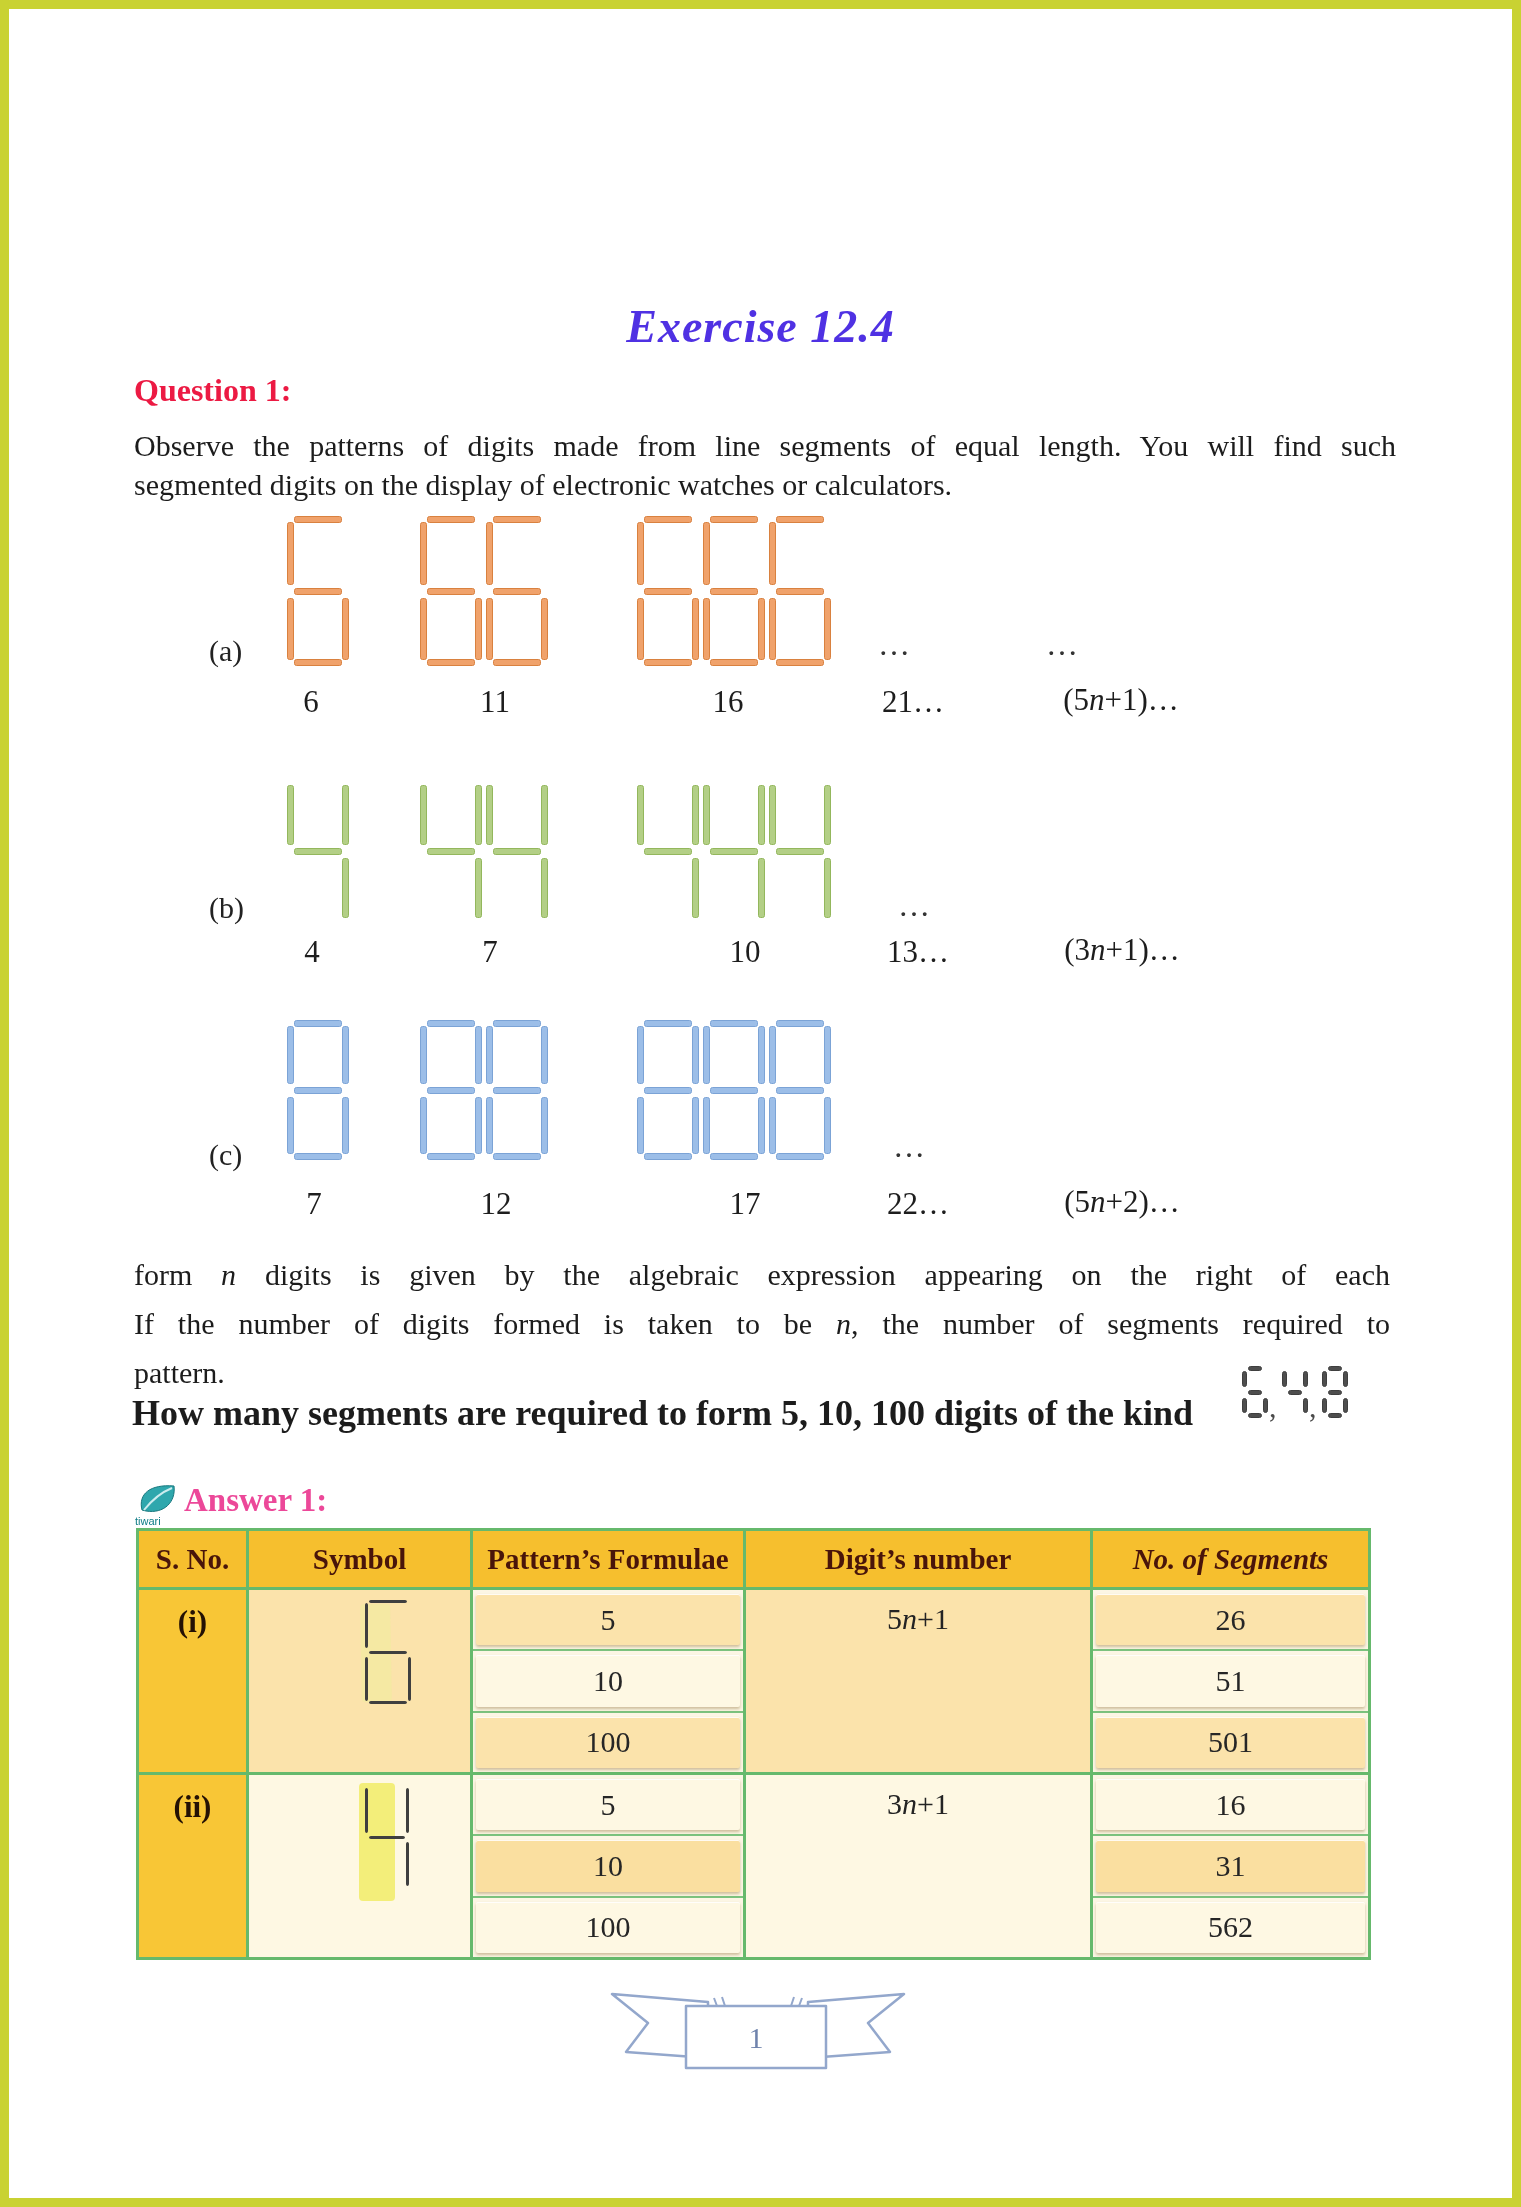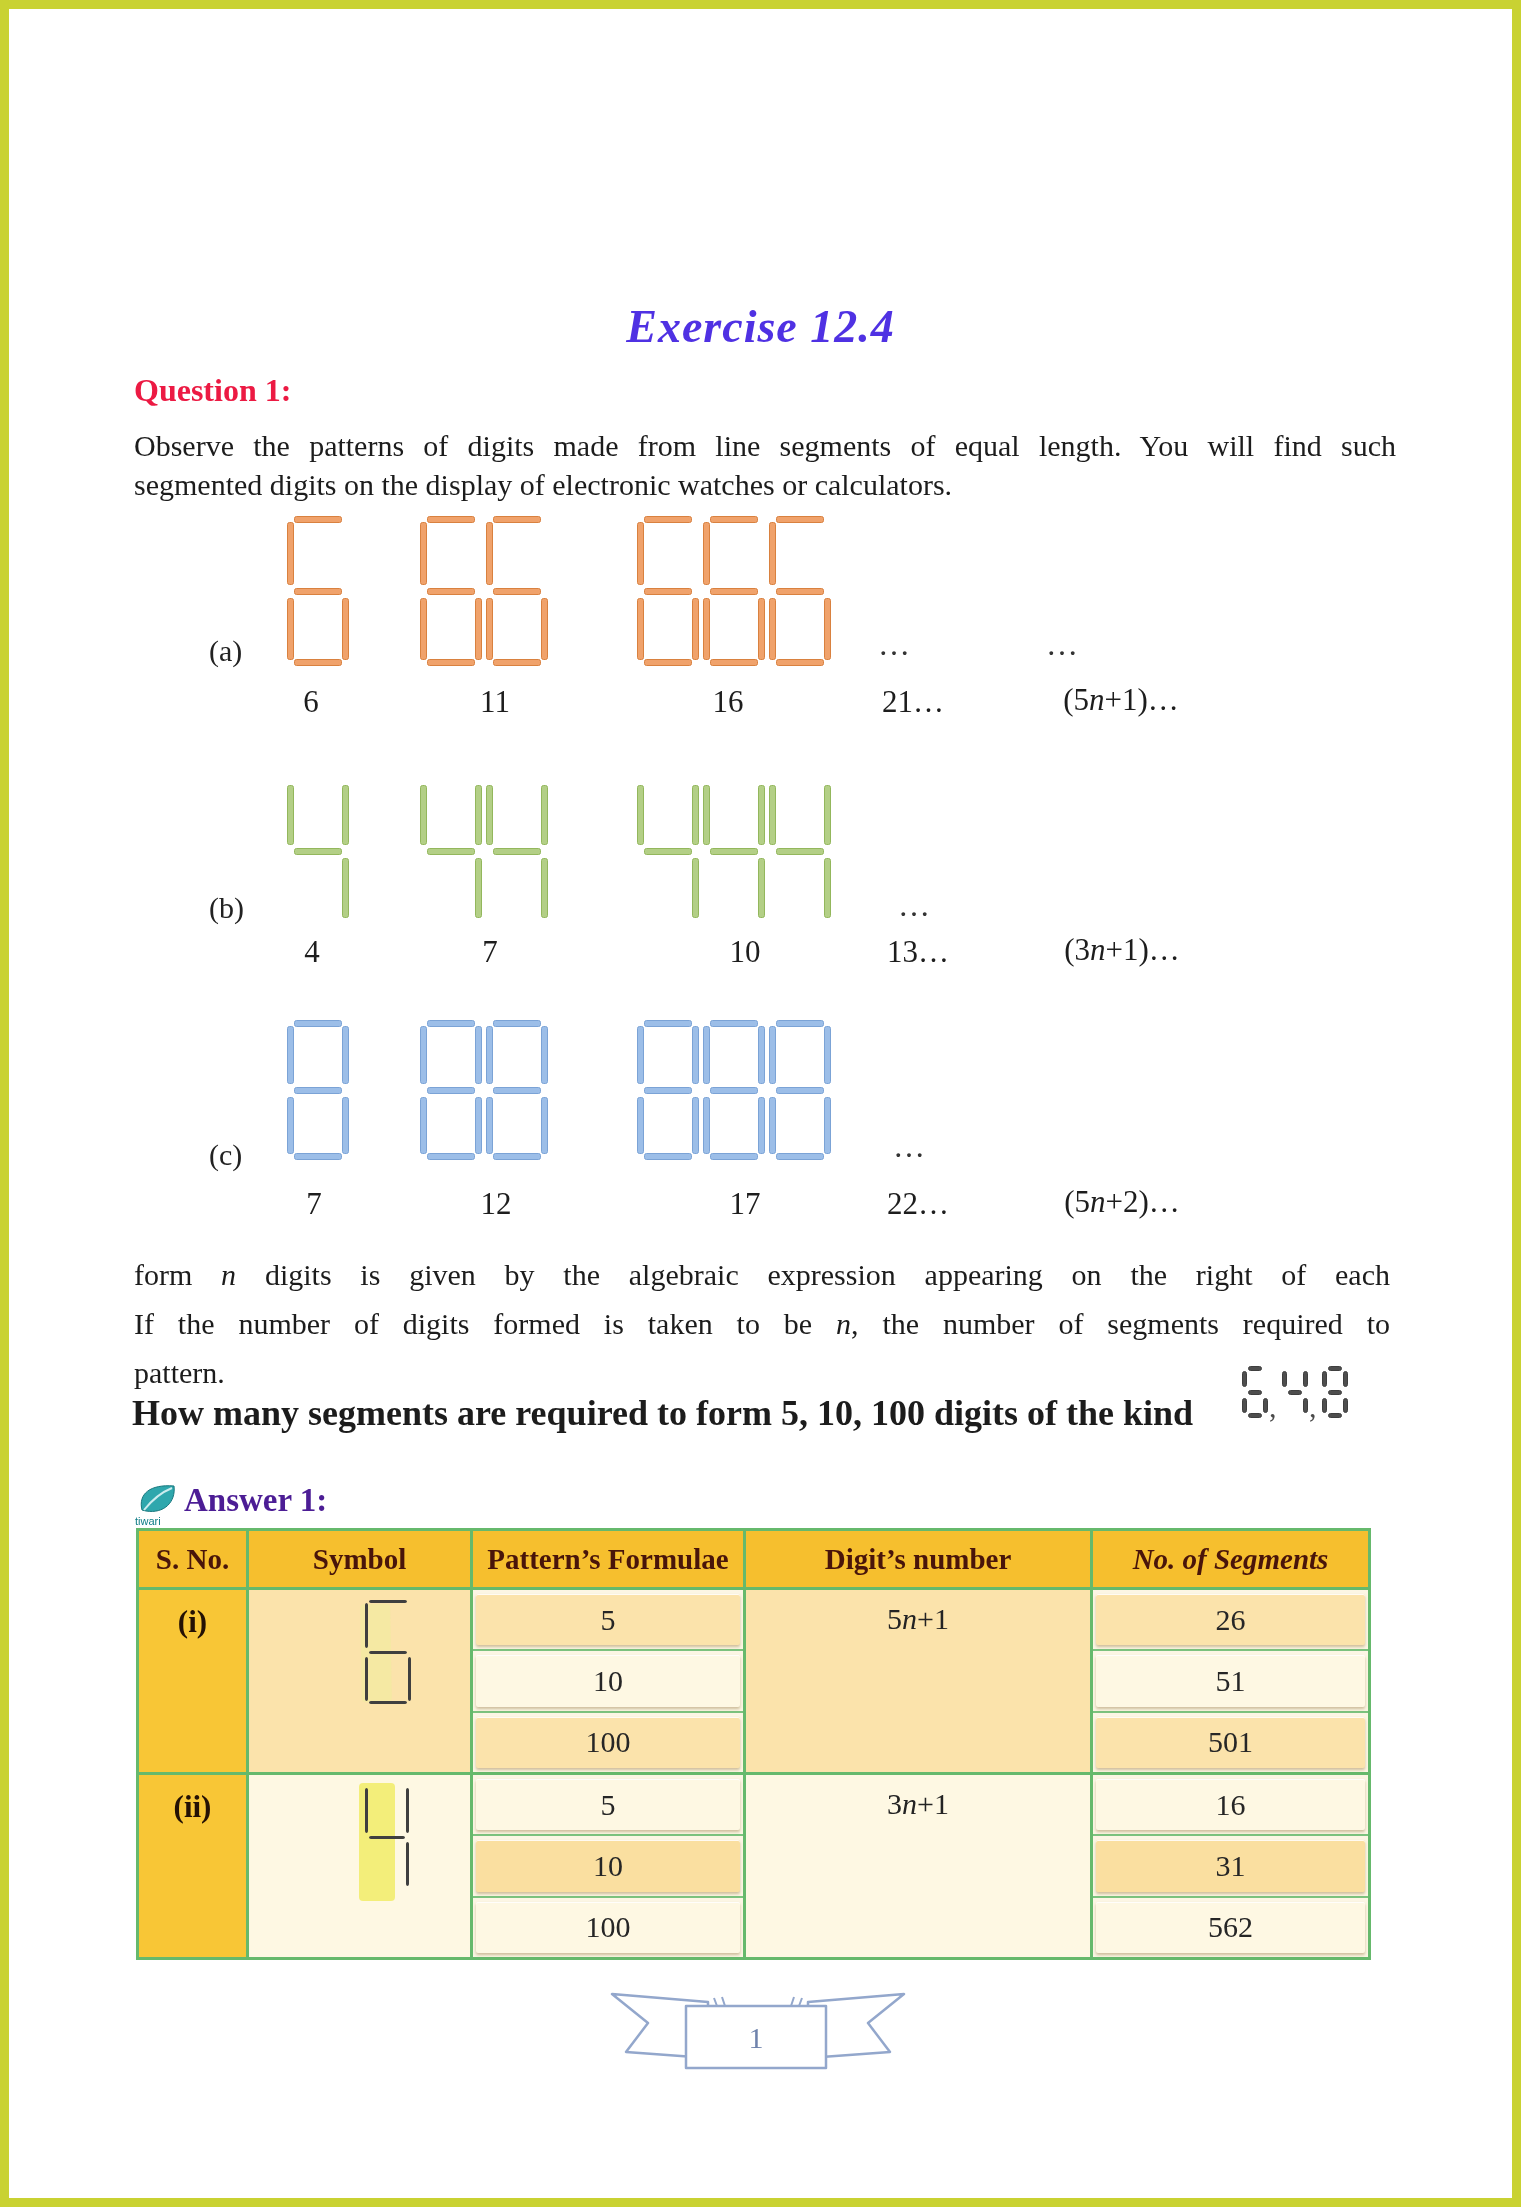--- a/index.html
+++ b/index.html
@@ -22,21 +22,21 @@
   .dots{position:absolute;font-size:32px;letter-spacing:2px;color:#333;}
   .pnum{position:absolute;transform:translateX(-50%);font-size:31px;color:#1d1d1d;white-space:nowrap;}
   .fvar{font-style:italic;}
 
   .explain{position:absolute;left:134px;top:1250px;width:1256px;font-size:30px;}
   .explain .xline{display:block;line-height:49px;text-align:justify;text-align-last:justify;}
   .explain .xline.last{text-align-last:left;}
   .howmany{position:absolute;left:132px;top:1392px;margin:0;font-size:36px;font-weight:bold;}
   .kind{position:absolute;left:1242px;top:1366px;}
 
-  .anshead{position:absolute;left:184px;top:1482px;margin:0;font-weight:bold;font-size:33px;color:#4c1d95;}
+  .anshead{position:absolute;left:184px;top:1482px;margin:0;font-weight:bold;font-size:33px;color:#ec4899;}
   .logo{position:absolute;left:134px;top:1480px;text-align:right;}
 
   .anstable{position:absolute;left:136px;top:1528px;width:1229px;border:3px solid #66b96c;
             background:#fcf6e4;box-sizing:content-box;}
   .thead,.trow{display:grid;grid-template-columns:110px 224px 273px 347px 275px;}
   .th{height:56px;display:flex;align-items:center;justify-content:center;background:#f6bf2e;
       font-weight:bold;font-size:29px;color:#49150a;border-right:3px solid #66b96c;box-sizing:border-box;}
   .th:last-child{border-right:none;font-style:italic;}
   .thead{border-bottom:3px solid #66b96c;}
   .trow{height:182px;}

